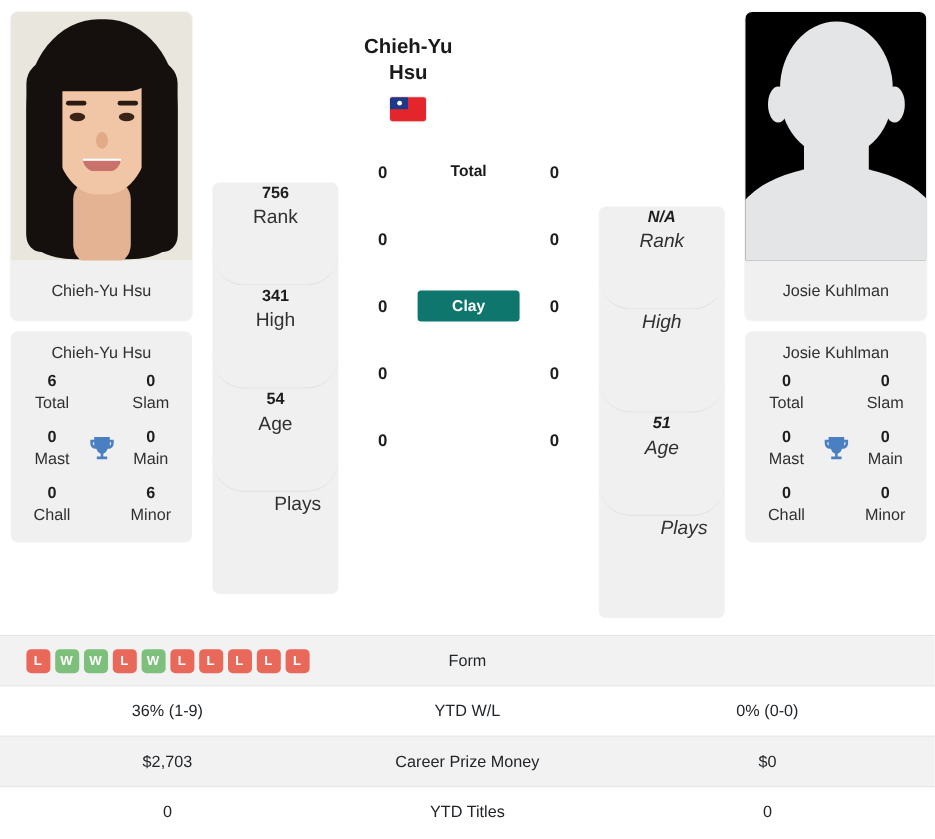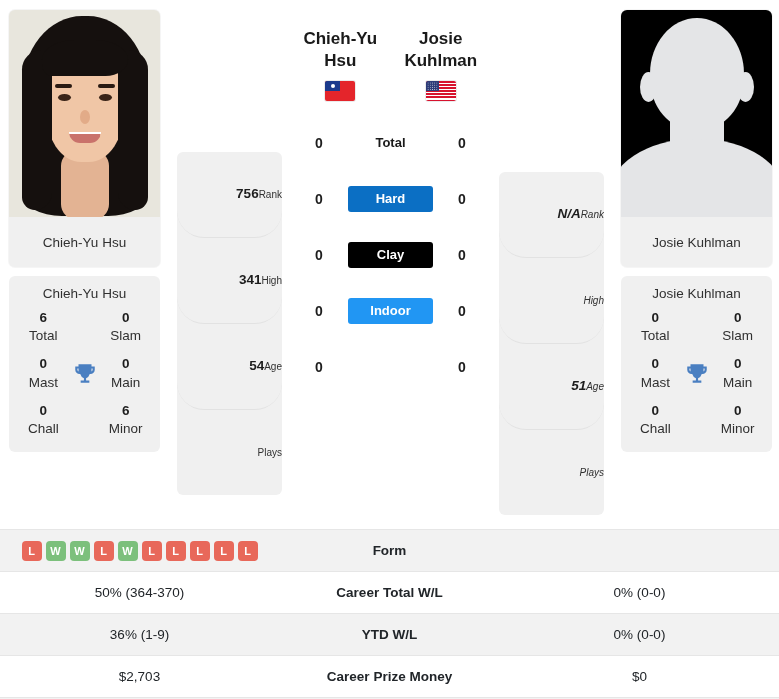--- a/index.html
+++ b/index.html
@@ -251,37 +251,37 @@
   .num-col.left { padding-top: 142px; }
   .num-col.right { padding-top: 162px; font-style: italic; }
   .num-card {
     background: #f0f0f0;
     border-radius: 6px;
     overflow: hidden;
   }
   .num-cell {
     height: 85px;
     display: flex;
-    flex-direction: row;
+    flex-direction: column;
     align-items: center;
-    justify-content: flex-end;
+    justify-content: flex-start;
     border-bottom: 1px solid #e2e2e2;
     border-radius: 27px;
   }
   .num-cell:last-child { border-bottom: none; padding-left: 37px; }
   .num-val {
     font-size: 13.5px;
     font-weight: bold;
     color: #1d1d1d;
     line-height: 1.4;
     min-height: 0;
   }
   .num-val:empty { display: none; }
   .num-lbl {
-    font-size: 10px;
+    font-size: 16px;
     color: #303030;
     line-height: 1.4;
   }
 
   
   .center-col {
     flex: 1 1 auto;
     padding-top: 18px;
   }
   .name-row {
@@ -391,21 +391,21 @@
     color: #212529;
     text-align: center;
     vertical-align: middle;
     border-top: 1px solid #e6e6e6;
     padding: 0;
   }
   .stats-table tr:nth-child(odd) td { background: #f2f2f2; }
   .stats-table tr:nth-child(even) td { background: #ffffff; }
   .col-side { width: 279px; }
   .col-mid  { width: 221px; }
-  .mid-label { font-weight: bold; color: #1a1a1a; }
+  .mid-label { font-weight: normal; color: #1a1a1a; }
 
   .form-badges {
     display: flex;
     gap: 4px;
     justify-content: center;
     align-items: center;
   }
   .form-badge {
     width: 20px;
     height: 20px;
@@ -511,49 +511,39 @@
 
   <div class="center-col">
     <div class="name-row">
       <div class="name-block">
         <div class="p-name">Chieh-Yu Hsu</div>
         <div class="flag flag-tw">
           <div class="canton"></div>
           <div class="sun"></div>
         </div>
       </div>
-      <div class="name-block">
-        <div class="p-name">Josie</div>
-        <div class="p-name">Kuhlman</div>
-        <div class="flag flag-us">
-          <div class="canton"></div>
-          <div class="stars"></div>
-        </div>
-      </div>
     </div>
 
     <div class="surface-rows">
       <div class="surface-row">
         <div class="s-num">0</div>
         <div class="s-badge plain">Total</div>
         <div class="s-num">0</div>
       </div>
       <div class="surface-row">
         <div class="s-num">0</div>
-        <div class="s-badge" style="background:#0b6fc4">Hard</div>
         <div class="s-num">0</div>
       </div>
       <div class="surface-row">
         <div class="s-num">0</div>
-        <div class="s-badge" style="background:#000000">Clay</div>
+        <div class="s-badge" style="background:#0f766e">Clay</div>
         <div class="s-num">0</div>
       </div>
       <div class="surface-row">
         <div class="s-num">0</div>
-        <div class="s-badge" style="background:#2196f3">Indoor</div>
         <div class="s-num">0</div>
       </div>
       <div class="surface-row">
         <div class="s-num">0</div>
         <div class="s-num">0</div>
       </div>
     </div>
   </div>
 
   <div class="num-col right">
@@ -651,25 +641,20 @@
             <div class="form-badge" style="background: rgb(232, 104, 90);">L</div>
             <div class="form-badge" style="background: rgb(232, 104, 90);">L</div>
             <div class="form-badge" style="background: rgb(232, 104, 90);">L</div>
             <div class="form-badge" style="background: rgb(232, 104, 90);">L</div>
           </div>
       </td>
       <td class="col-mid mid-label">Form</td>
       <td class="col-side">
         <div class="form-badges"></div>
       </td>
-    </tr>
-    <tr>
-      <td class="col-side">50% (364-370)</td>
-      <td class="col-mid mid-label">Career Total W/L</td>
-      <td class="col-side">0% (0-0)</td>
     </tr>
     <tr>
       <td class="col-side">36% (1-9)</td>
       <td class="col-mid mid-label">YTD W/L</td>
       <td class="col-side">0% (0-0)</td>
     </tr>
     <tr>
       <td class="col-side">$2,703</td>
       <td class="col-mid mid-label">Career Prize Money</td>
       <td class="col-side">$0</td>

